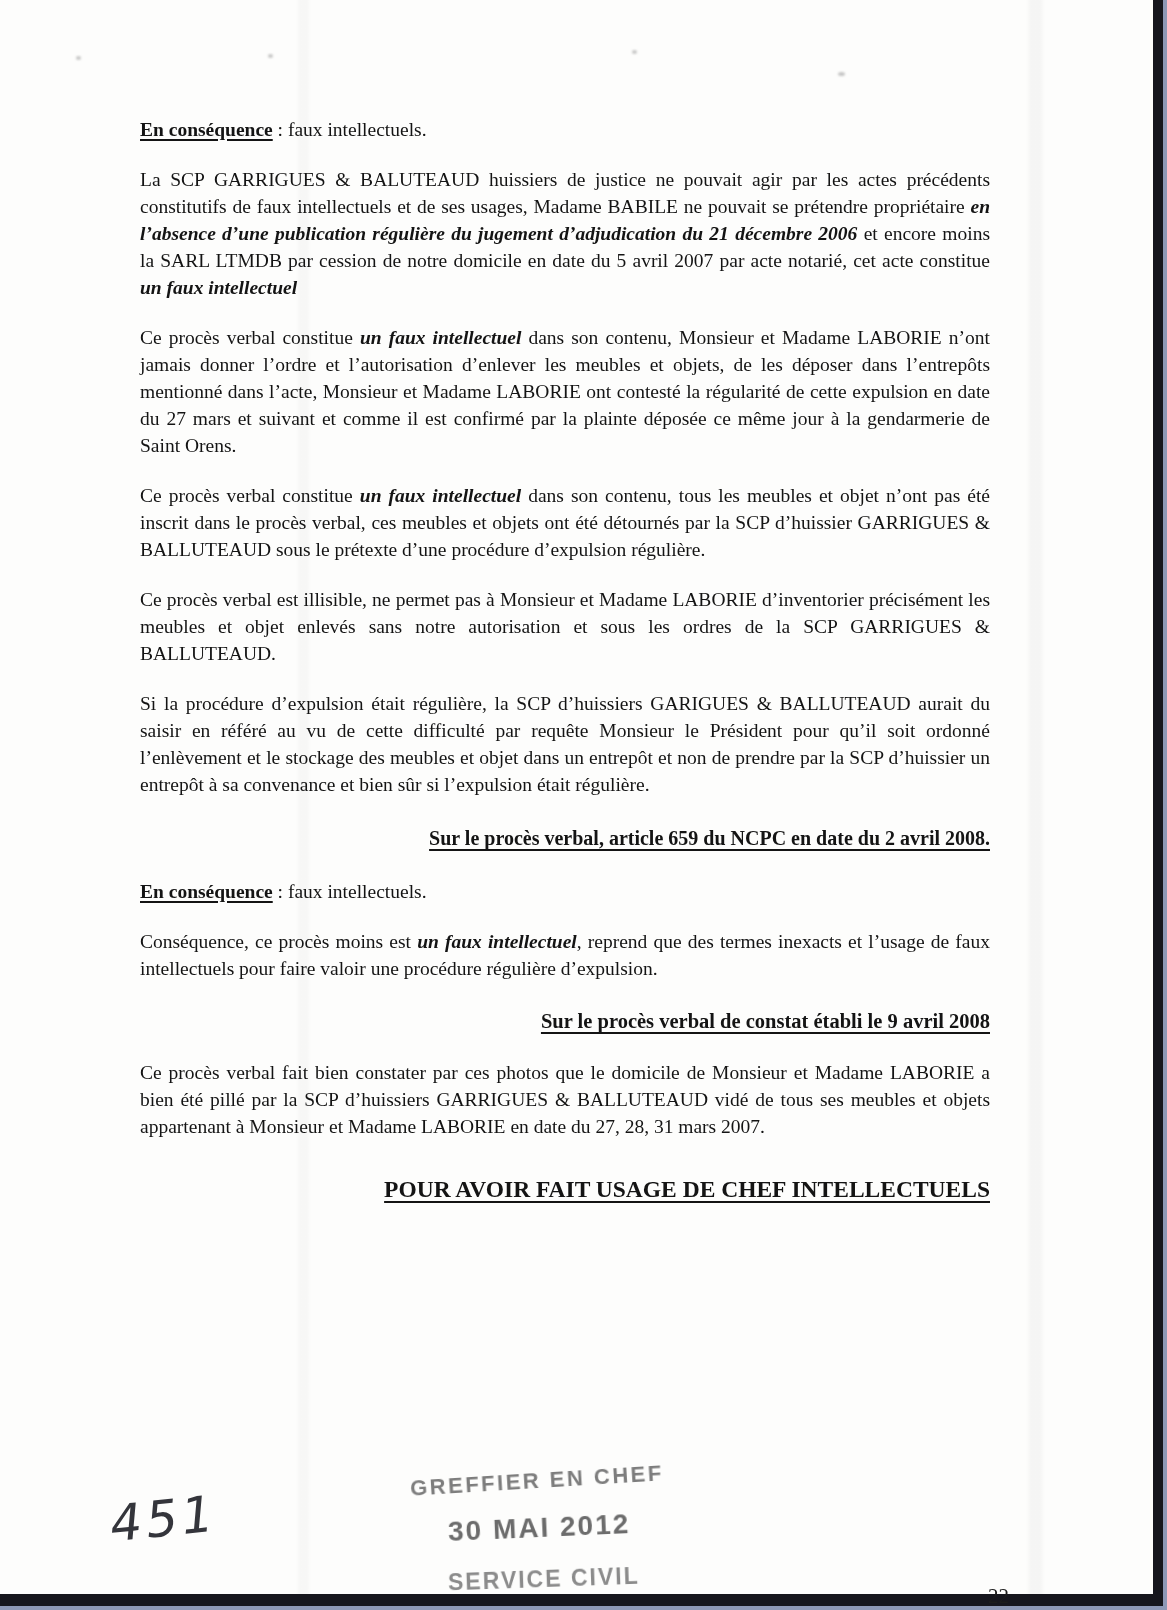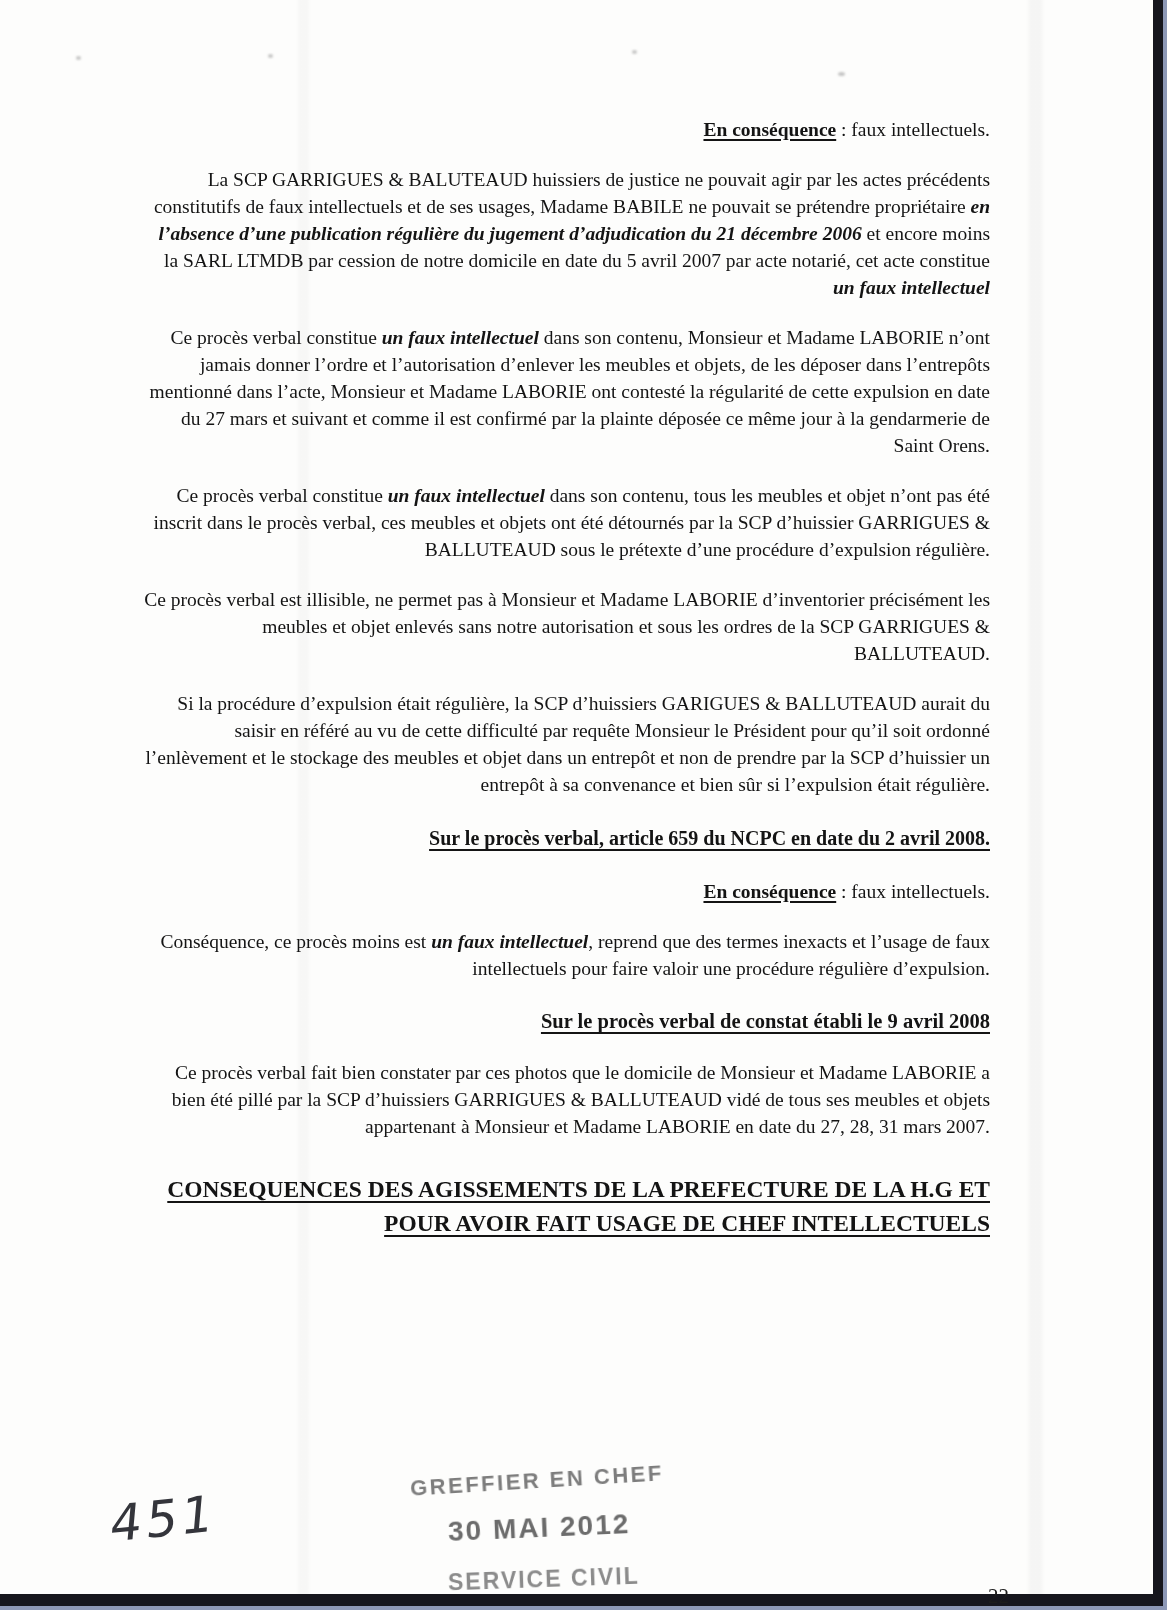--- a/index.html
+++ b/index.html
@@ -26,21 +26,21 @@
       linear-gradient(90deg, transparent 1026px, rgba(0,0,0,.03) 1031px, rgba(0,0,0,.03) 1040px, transparent 1045px),
       var(--paper);
     border-right:10px solid var(--scan-border);
     border-bottom:12px solid var(--scan-border);
   }
   .content{
     position:absolute;left:140px;top:116px;width:850px;
     font-size:19.5px;line-height:27px;color:var(--text);
     text-align:justify;
   }
-  .content p{margin:0 0 23px 0;text-align:right;}
+  .content p{margin:0 0 23px 0;}
   .cons{text-align:left;margin:0 0 22px 0;}
   .lead{
     font-weight:bold;
     text-decoration:underline;
     text-decoration-thickness:2px;
     text-underline-offset:3px;
   }
   .bi{font-weight:bold;font-style:italic;}
   .heading{
     text-align:right;font-weight:bold;
@@ -114,21 +114,20 @@
 
     <p><span>Conséquence, ce procès moins est </span><span class="bi">un faux intellectuel</span><span>, reprend que des termes inexacts et l’usage de faux intellectuels pour faire valoir une procédure régulière d’expulsion.</span></p>
 
     <div class="heading h-constat">
       <div><span class="ul">Sur le procès verbal de constat établi le 9 avril 2008</span></div>
     </div>
 
     <p class="p-last"><span>Ce procès verbal fait bien constater par ces photos que le domicile de Monsieur et Madame LABORIE a bien été pillé par la SCP d’huissiers GARRIGUES &amp; BALLUTEAUD vidé de tous ses meubles et objets appartenant à Monsieur et Madame LABORIE en date du 27, 28, 31 mars 2007.</span></p>
 
     <div class="heading h-consequences">
-      <div><span class="ul">CONSEQUENCES DES AGISSEMENTS DE LA PREFECTURE DE LA H.G ET</span></div>
       <div><span class="ul">POUR AVOIR FAIT USAGE DE CHEF INTELLECTUELS</span></div>
     </div>
 
   </div>
 
   <div class="stamp stamp-greffier">GREFFIER EN CHEF</div>
   <div class="stamp stamp-date">30 MAI 2012</div>
   <div class="stamp stamp-service">SERVICE CIVIL</div>
 
   <div class="handwritten">451</div>

